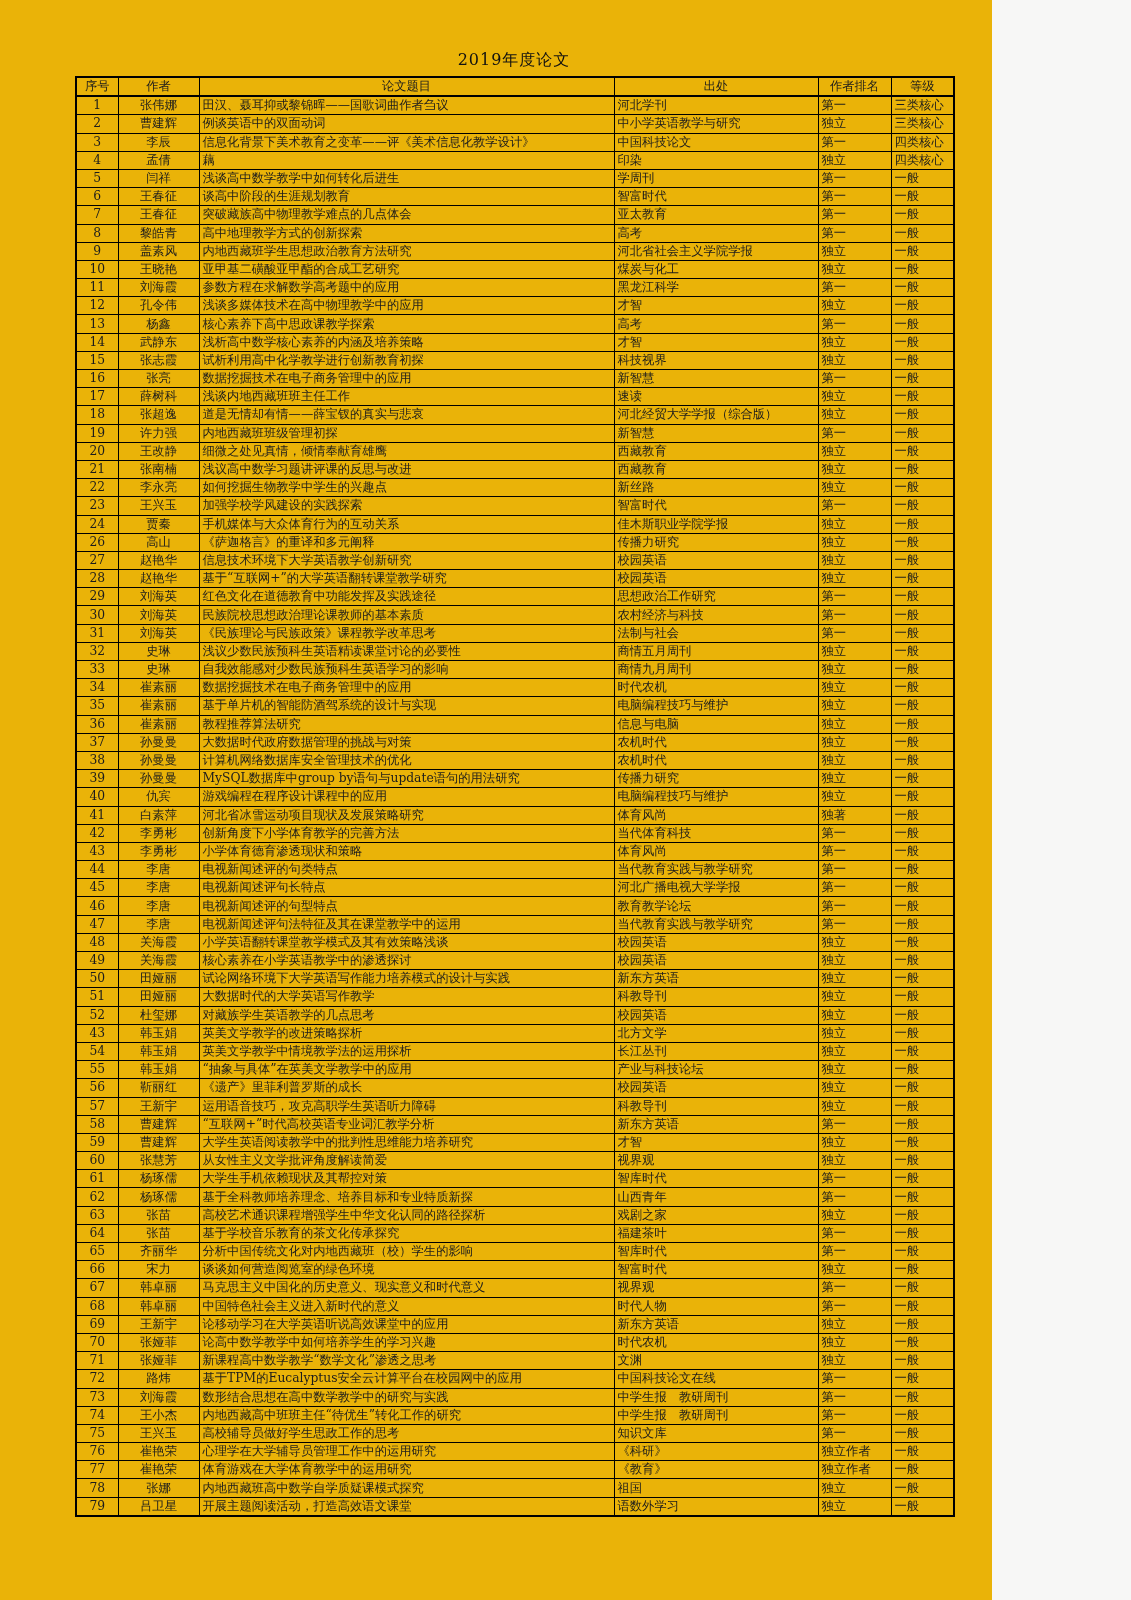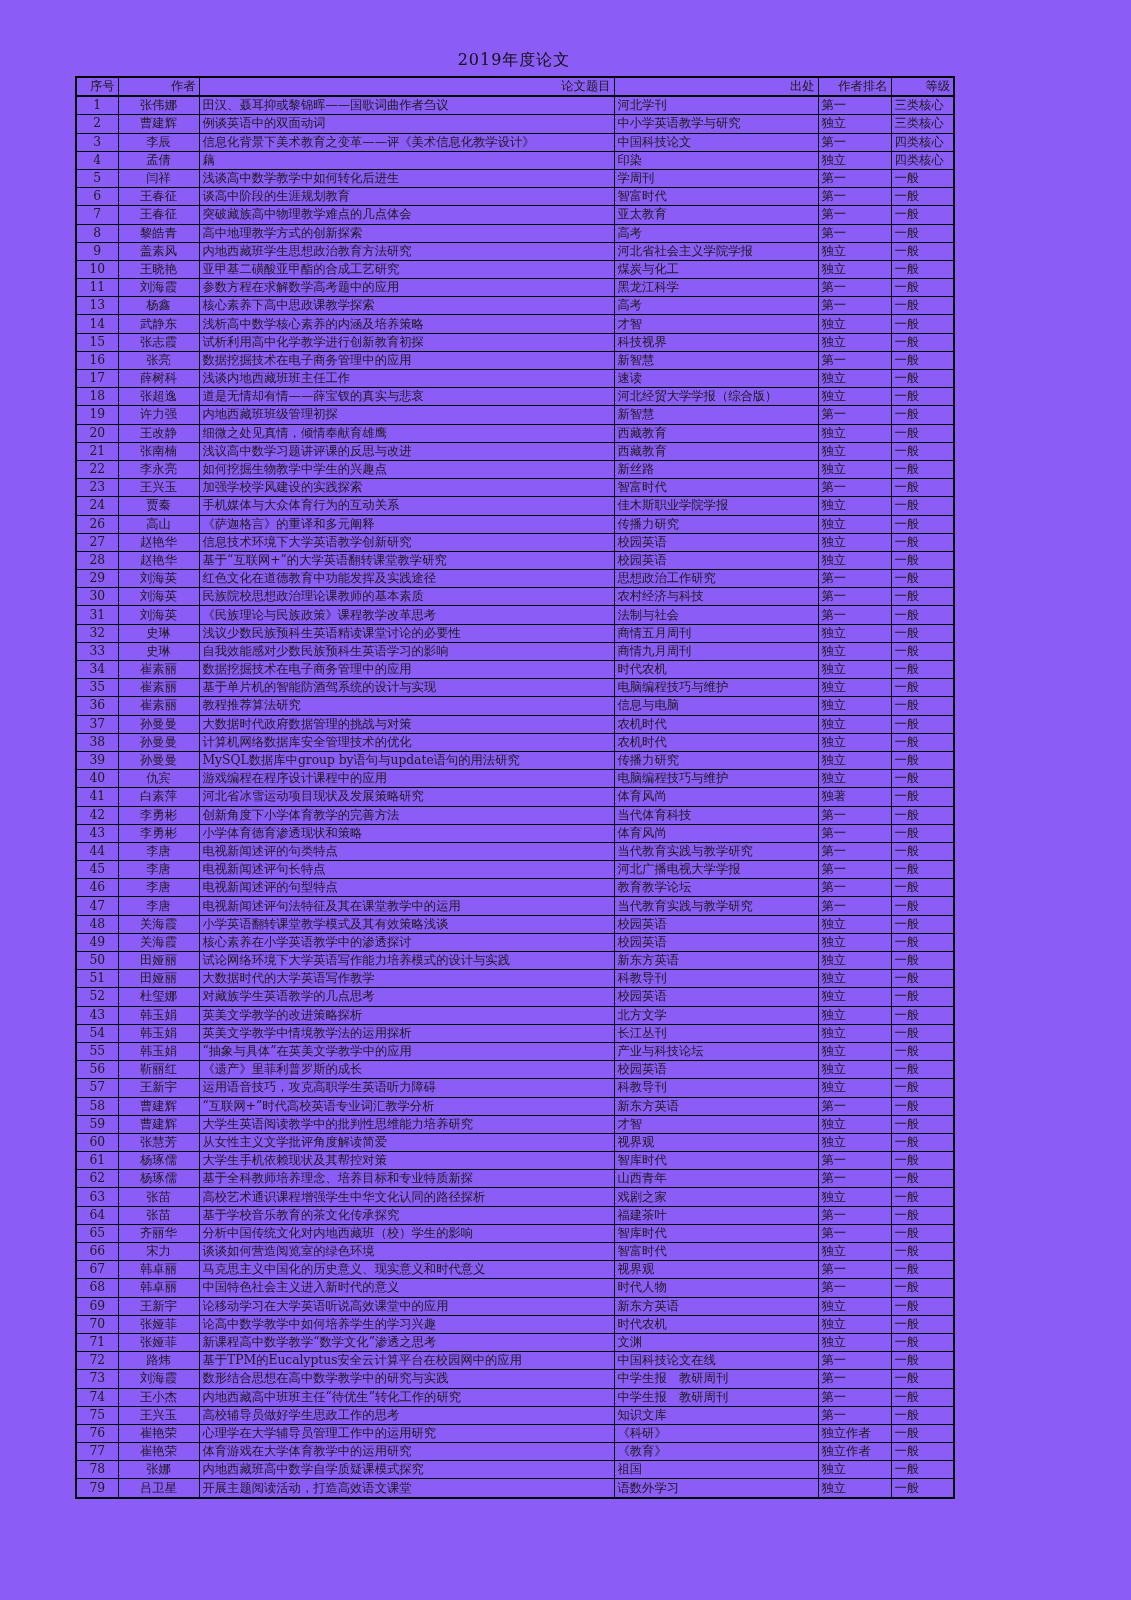--- a/index.html
+++ b/index.html
@@ -4,22 +4,22 @@
 <style>
   html,body{margin:0;padding:0;}
   body{
     width:1131px;height:1600px;
     background:#f7f7f6;
     font-family:"DejaVu Serif","Liberation Serif",serif;
     color:#141414;
   }
   .page{
     position:relative;
-    width:1131px;height:1600px;
-    background:#8b5cf6;
+    width:992px;height:1600px;
+    background:#eab308;
     overflow:hidden;
   }
   .doc-title{
     position:absolute;
     top:50px;left:75px;width:878px;
     text-align:center;
     font-size:16px;
     letter-spacing:1px;
     color:#111;
   }
@@ -36,21 +36,21 @@
     font-size:12.3px;
     font-weight:normal;
     height:17.2px;
     line-height:17px;
     padding:0 3px;
     white-space:nowrap;
     overflow:hidden;
     color:#1c1c1c;
   }
   table.papers thead th{
-    text-align:right;
+    text-align:center;
     border-bottom:2px solid #000;
   }
   td.c-no, td.c-author{ text-align:center; padding:0 1px; }
   td.c-title{ text-align:left; padding-left:4px; }
   td.c-source{ text-align:left; padding-left:4px; }
   td.c-rank{ text-align:left; padding-left:4px; }
   td.c-grade{ text-align:left; padding-left:2px; }
 </style>
 </head>
 <body>
@@ -172,20 +172,28 @@
 
         <tr>
           <td class="c-no">11</td>
           <td class="c-author">刘海霞</td>
           <td class="c-title">参数方程在求解数学高考题中的应用</td>
           <td class="c-source">黑龙江科学</td>
           <td class="c-rank">第一</td>
           <td class="c-grade">一般</td>
         </tr>
 
+        <tr>
+          <td class="c-no">12</td>
+          <td class="c-author">孔令伟</td>
+          <td class="c-title">浅谈多媒体技术在高中物理教学中的应用</td>
+          <td class="c-source">才智</td>
+          <td class="c-rank">独立</td>
+          <td class="c-grade">一般</td>
+        </tr>
 
         <tr>
           <td class="c-no">13</td>
           <td class="c-author">杨鑫</td>
           <td class="c-title">核心素养下高中思政课教学探索</td>
           <td class="c-source">高考</td>
           <td class="c-rank">第一</td>
           <td class="c-grade">一般</td>
         </tr>
 

